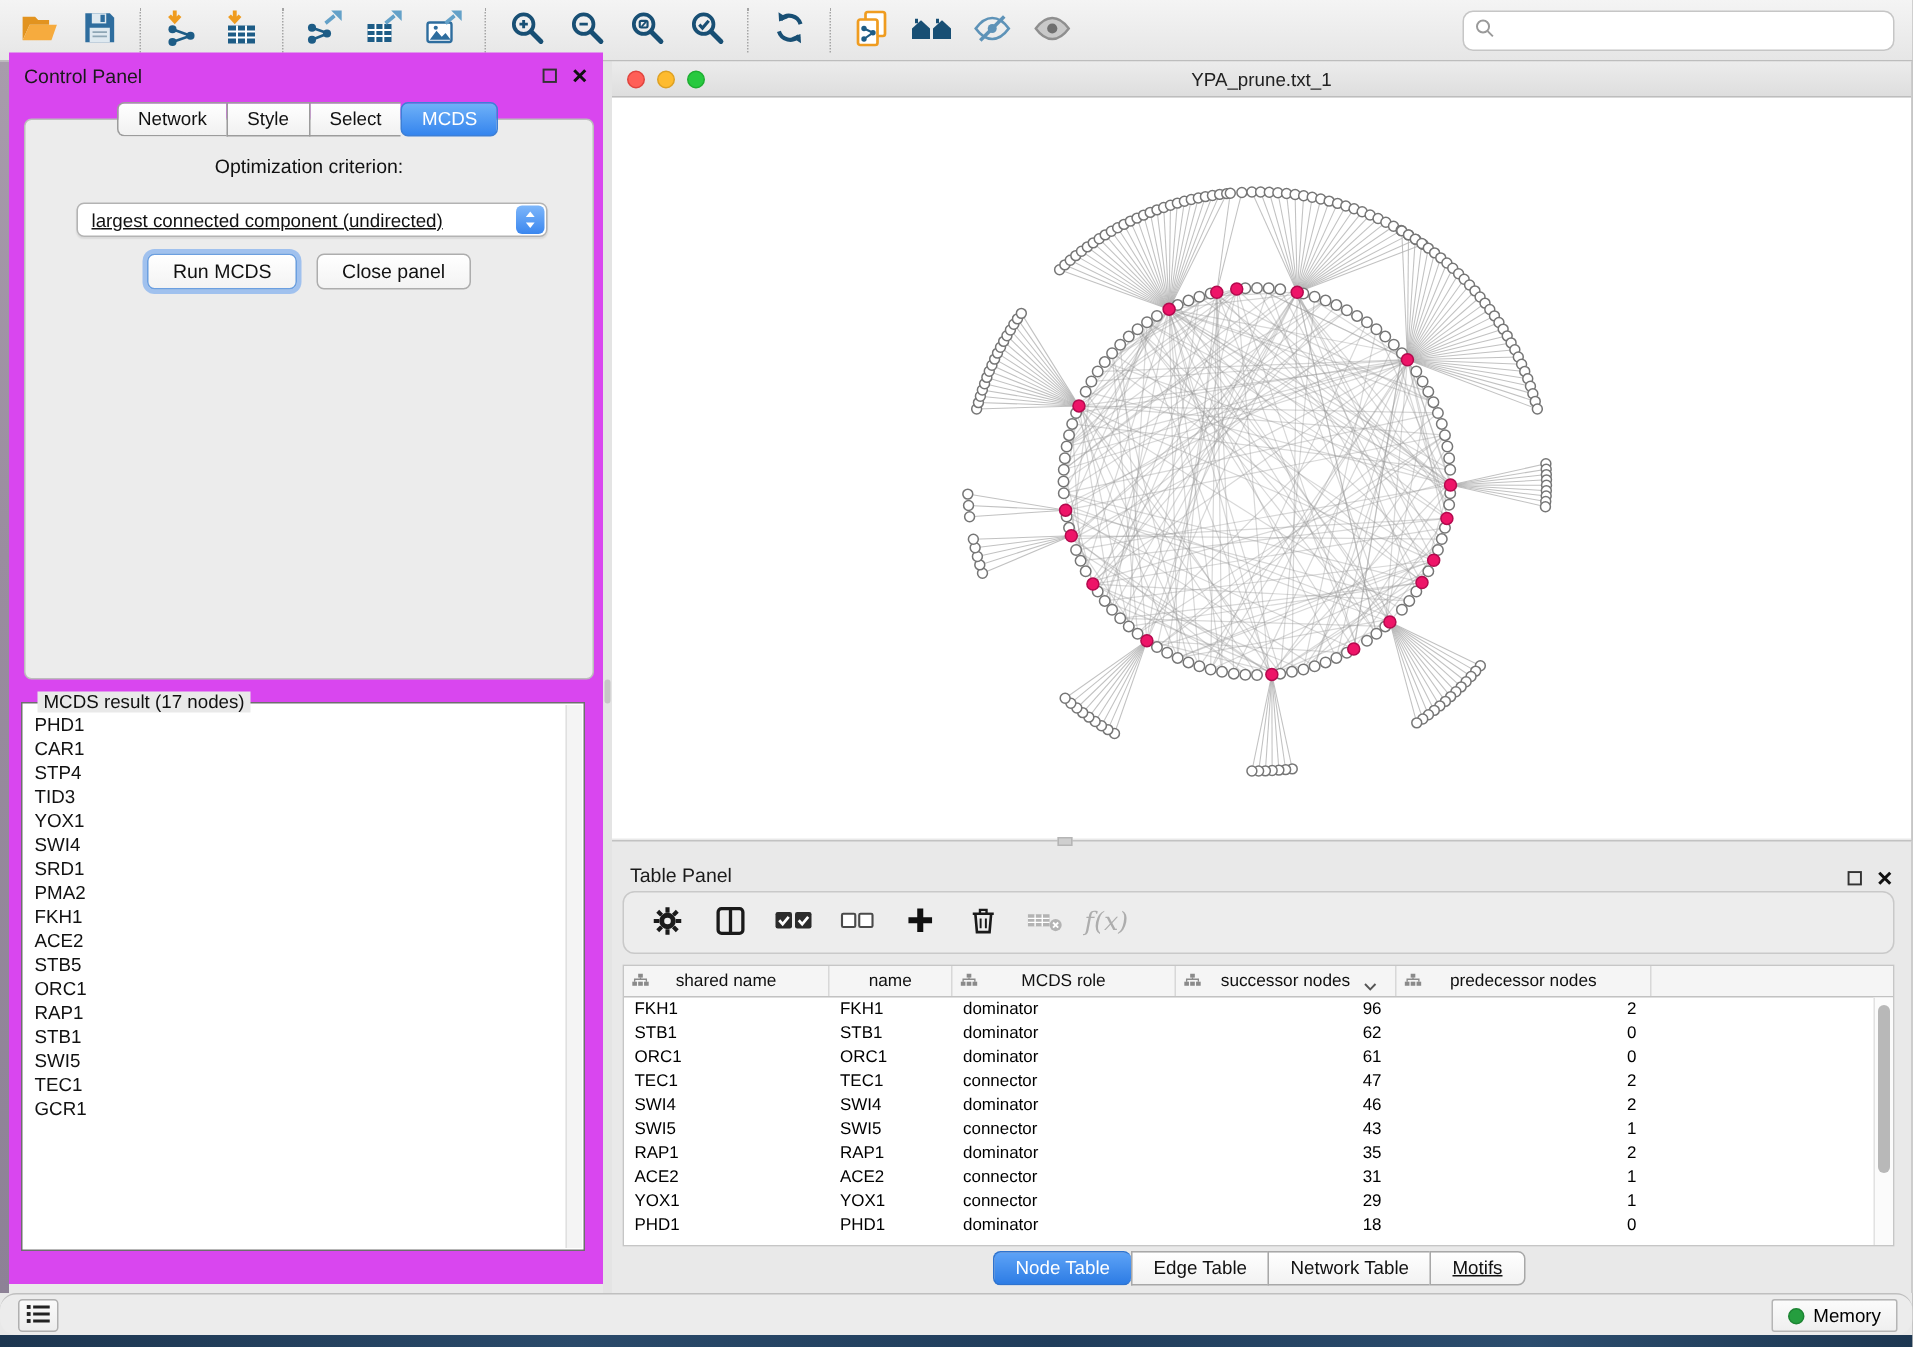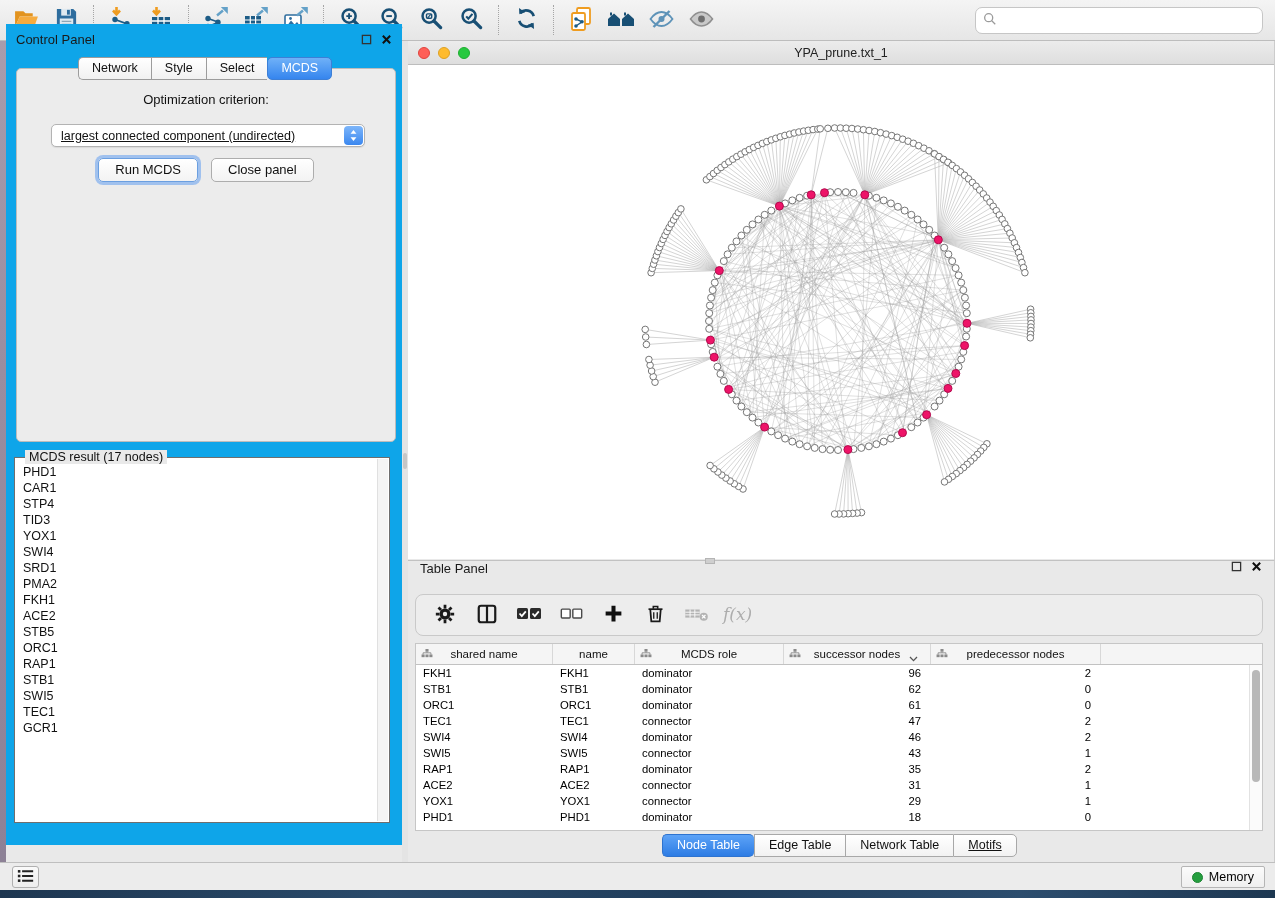--- a/index.html
+++ b/index.html
@@ -16,21 +16,21 @@
     border:1px solid #c6c6c6; border-radius:7px; display:flex; align-items:center; padding-left:7px; }
   .search-box input { border:none; outline:none; flex:1; font-size:12px; margin-left:5px; font-family:"Liberation Sans",sans-serif; background:transparent; }
 
   
   .wall-left { position:absolute; left:0; top:41px; width:6px; height:821px;
     background:linear-gradient(180deg,#a89cac,#9a8d9f 40%,#8d8196); }
   .wall-bottom { position:absolute; left:0; top:890px; width:1275px; height:8px;
     background:linear-gradient(90deg,#1d3650,#2a4a6a 30%,#203d5b 55%,#2c4d6e 80%,#1d3751); }
 
   
-  .control-panel { position:absolute; left:6px; top:24px; width:396px; height:821px; background:#0ea5e9; }
+  .control-panel { position:absolute; left:6px; top:35px; width:396px; height:821px; background:#d946ef; }
   .cp-header { height:30px; display:flex; align-items:center; padding:0 10px; }
   .cp-title { font-size:13px; color:#1a1a1a; }
   .win-btns { margin-left:auto; display:flex; gap:9px; align-items:center; }
   .win-btn { background:none; border:none; display:flex; align-items:center; cursor:default; }
 
   .cp-tabs { position:absolute; left:72px; top:33px; display:flex; z-index:3; }
   .cp-tab { font-size:12.5px; padding:3px 13px 4px; background:linear-gradient(#ffffff,#f1f1f1);
     border:1px solid #9c9c9c; border-right:none; color:#111; cursor:default; }
   .cp-tab:first-child { border-radius:5px 0 0 5px; }
   .cp-tab:last-child { border-right:1px solid #9c9c9c; border-radius:0 5px 5px 0; }
@@ -69,21 +69,21 @@
   .light.red { background:#ff5f57; border:1px solid #e0443e; }
   .light.yellow { background:#febb2e; border:1px solid #dea123; }
   .light.green { background:#27c93f; border:1px solid #1eae31; }
   .net-title { position:absolute; left:0; right:0; text-align:center; font-size:12.5px; color:#222; }
   .net-canvas { width:100%; height:494px; background:#fff; }
 
   
   .table-panel { position:absolute; left:408px; top:560px; width:867px; height:302px; background:#e9e9e9;
     border-top:1px solid #c2c2c2; border-right:1px solid #cccccc; }
   .tp-drag { position:absolute; left:297px; top:-3px; width:10px; height:6px; background:#cfcfcf; border:1px solid #b5b5b5; }
-  .tp-header { height:30px; display:flex; align-items:flex-start; padding:0 12px; }
+  .tp-header { height:30px; display:flex; align-items:flex-end; padding:0 12px; }
   .tp-title { font-size:13px; color:#1a1a1a; }
   .tp-toolbar { position:absolute; left:7px; top:33px; width:848px; height:42px; background:#ededed;
     border:1px solid #c9c9c9; border-radius:8px; display:flex; align-items:center; padding-left:10px; gap:4px; }
   .tpt-btn { min-width:38px; height:36px; background:none; border:none; display:flex; align-items:center; justify-content:center; cursor:default; }
 
   .tbl { position:absolute; left:7px; top:82px; width:848px; height:188px; background:#fff; border:1px solid #c6c6c6; }
   .tbl-head { display:flex; height:21px; background:#f5f5f5; border-bottom:1px solid #c2c2c2; }
   .th { position:relative; display:flex; align-items:center; justify-content:center; font-size:11.5px; color:#111;
     border-right:1px solid #d8d8d8; height:100%; }
   .th .attr-ic { position:absolute; left:5px; top:5px; }
@@ -97,21 +97,21 @@
   .tbl-thumb { position:absolute; left:2px; top:5px; width:8px; height:112px; background:#b8b8b8; border-radius:4px; }
 
   .tp-tabs { position:absolute; left:254px; top:273px; display:flex; }
   .tp-tab { font-size:12.5px; padding:3px 14px 4px; background:linear-gradient(#ffffff,#f2f2f2);
     border:1px solid #a8a8a8; border-right:none; color:#111; cursor:default; }
   .tp-tab:first-child { border-radius:5px 0 0 5px; }
   .tp-tab:last-child { border-right:1px solid #a8a8a8; border-radius:0 5px 5px 0;text-decoration:underline; }
   .tp-tab.active { background:linear-gradient(#5da3f7,#2d7ce4); color:#fff; border-color:#2e73cf; border-radius:5px; }
 
   
-  .status-bar { position:absolute; left:0; top:862px; width:1275px; height:28px; background:#ececec; border-top:1px solid #bfbfbf; }
+  .status-bar { position:absolute; left:0; top:862px; width:1275px; height:28px; background:#ececec; border-top:1px solid #bfbfbf;border-radius:11px; }
   .sb-list-btn { position:absolute; left:12px; top:3px; width:27px; height:22px; background:linear-gradient(#fafafa,#ededed);
     border:1px solid #b0b0b0; border-radius:3px; display:flex; align-items:center; justify-content:center; cursor:default; }
   .memory-btn { position:absolute; right:10px; top:3px; height:22px; background:linear-gradient(#fbfbfb,#efefef);
     border:1px solid #b5b5b5; border-radius:2px; display:flex; align-items:center; gap:6px; padding:0 10px; font-size:12.5px; cursor:default; }
   .mem-dot { width:11px; height:11px; border-radius:50%; background:#259e3f; border:1px solid #1d8433; }
 </style>
 </head>
 <body>
 
 <div class="root">

